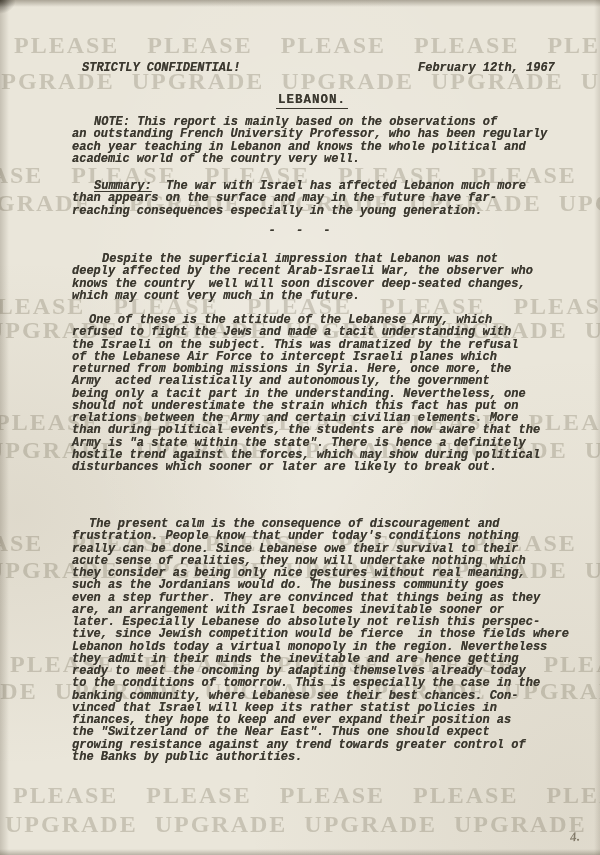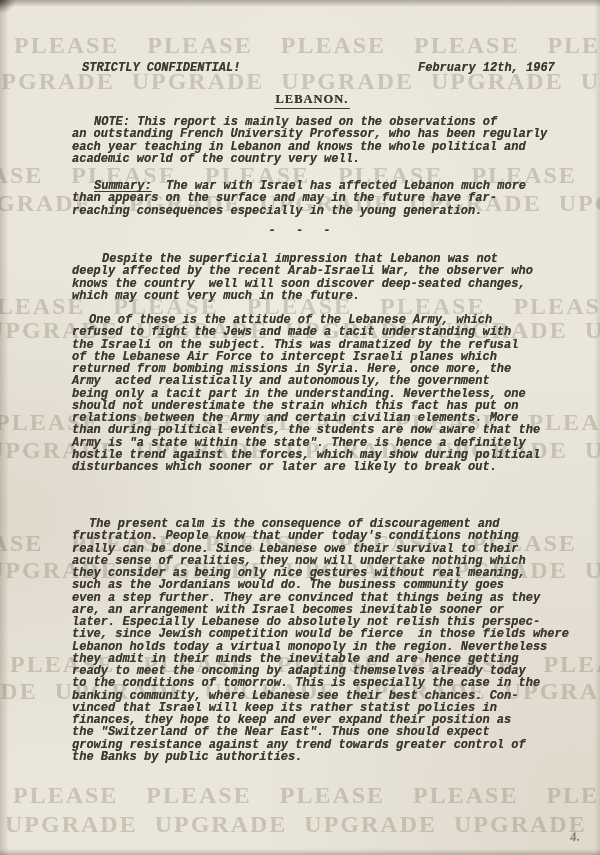--- a/index.html
+++ b/index.html
@@ -39,21 +39,21 @@
     position:absolute;left:72px;width:505px;
     font-size:12px;line-height:12.25px;font-weight:bold;
     color:#3b382f;white-space:pre-wrap;
     text-shadow:0 0 0.5px rgba(59,56,47,0.75);
     font-style:italic;
   }
   .classification{left:82px;top:62px;width:300px;}
   .date{left:418px;top:62px;width:170px;}
   .title-wrap{position:absolute;top:90px;left:0;width:600px;text-align:center;}
   .title{
-    display:inline-block;font-family:Liberation Serif, serif;
+    display:inline-block;font-family:Liberation Mono, monospace;
     font-size:12.5px;font-weight:bold;color:#3b382f;letter-spacing:1px;
     border-bottom:1.7px solid #3b382f;padding:0 2px 1px 2px;
     text-shadow:0 0 0.5px rgba(59,56,47,0.75);white-space:pre;margin-left:24px;
   }
   .summary-label{text-decoration:underline;text-underline-offset:2px;text-decoration-thickness:1.4px;}
   .divider{top:225px;left:0;width:600px;text-align:center;word-spacing:11px;letter-spacing:1px;}
   .page-mark{
     left:auto;width:auto;right:20px;top:831px;
     font-family:"Liberation Serif",serif;font-style:italic;font-weight:600;
     font-size:13px;color:#837b6a;transform:rotate(-7deg);text-shadow:none;

